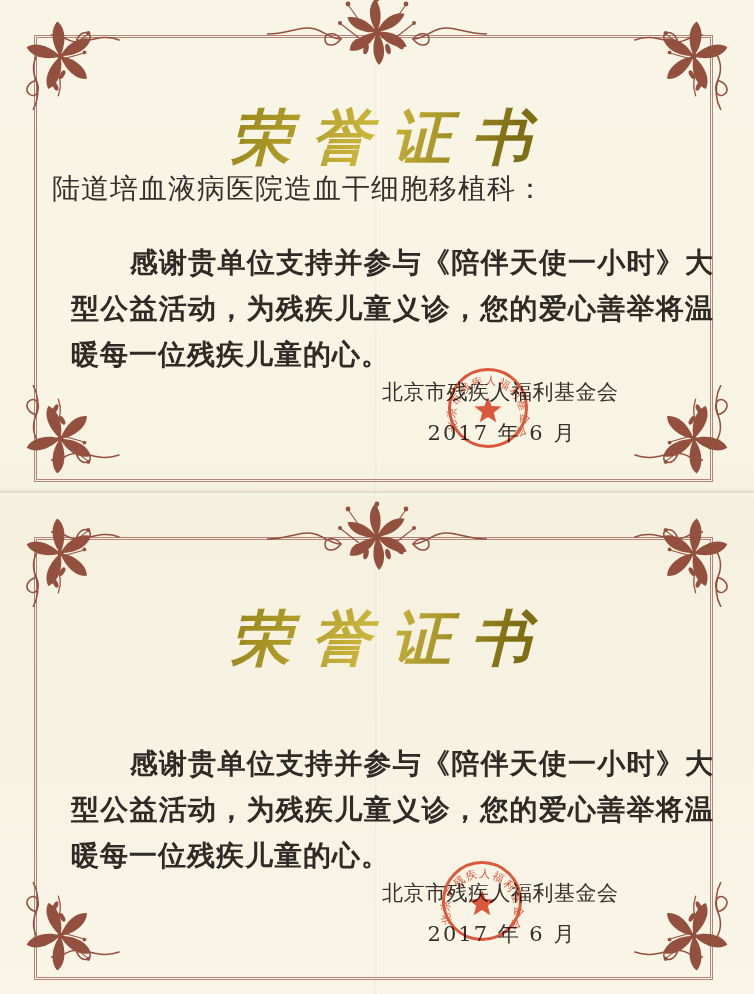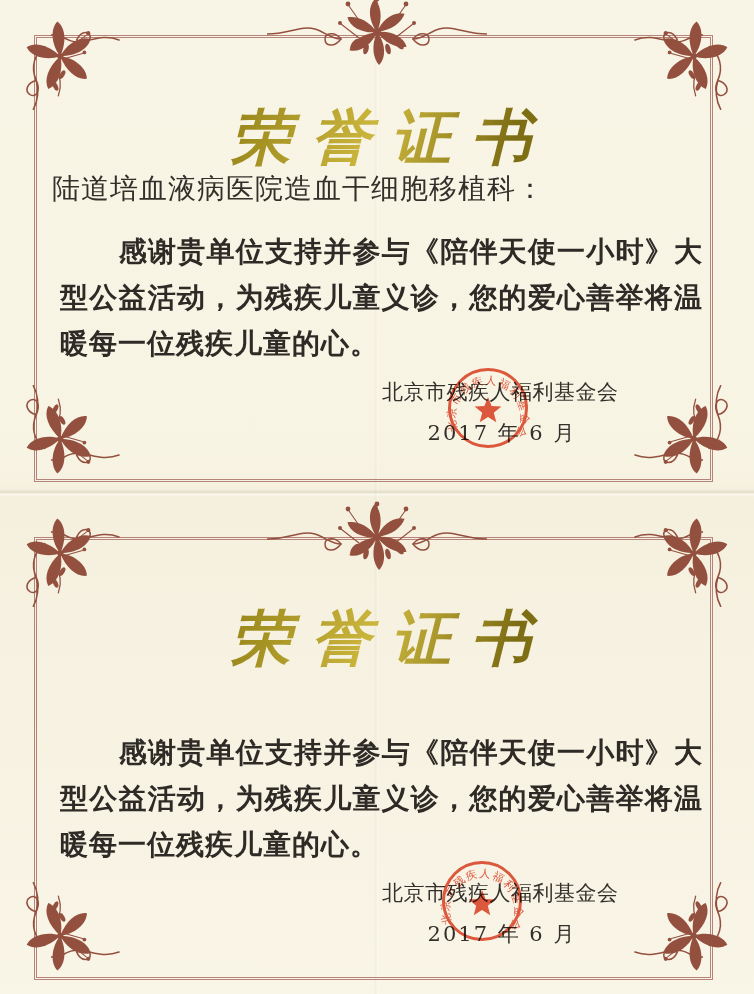--- a/index.html
+++ b/index.html
@@ -42,21 +42,21 @@
       -webkit-text-fill-color:transparent;text-shadow:none;
     }
   }
   .cert-1 .title{top:60px;}
   .cert-2 .title{top:64px;}
 
   .recipient{position:absolute;left:40px;margin:12px;font-size:28px;letter-spacing:1px;color:#33302b;}
   .cert-1 .recipient{top:158px;}
   .cert-2 .recipient{top:162px;}
 
-  .body-text{position:absolute;left:57px;width:643px;margin:3px;font-size:28px;line-height:46px;
+  .body-text{position:absolute;left:57px;width:643px;margin:14px;font-size:28px;line-height:46px;
     font-weight:bold;letter-spacing:1px;color:#2e2b27;text-indent:2.1em;text-align:justify;}
   .cert-1 .body-text{top:226px;}
   .cert-2 .body-text{top:230px;}
 
   .issuer{position:absolute;left:382px;margin:0;font-size:21px;letter-spacing:.5px;color:#33302b;}
   .cert-1 .issuer{top:378px;}
   .cert-2 .issuer{top:382px;}
 
   .date{position:absolute;left:412px;width:180px;margin:0;text-align:center;
     font-size:21px;letter-spacing:2px;color:#33302b;}

